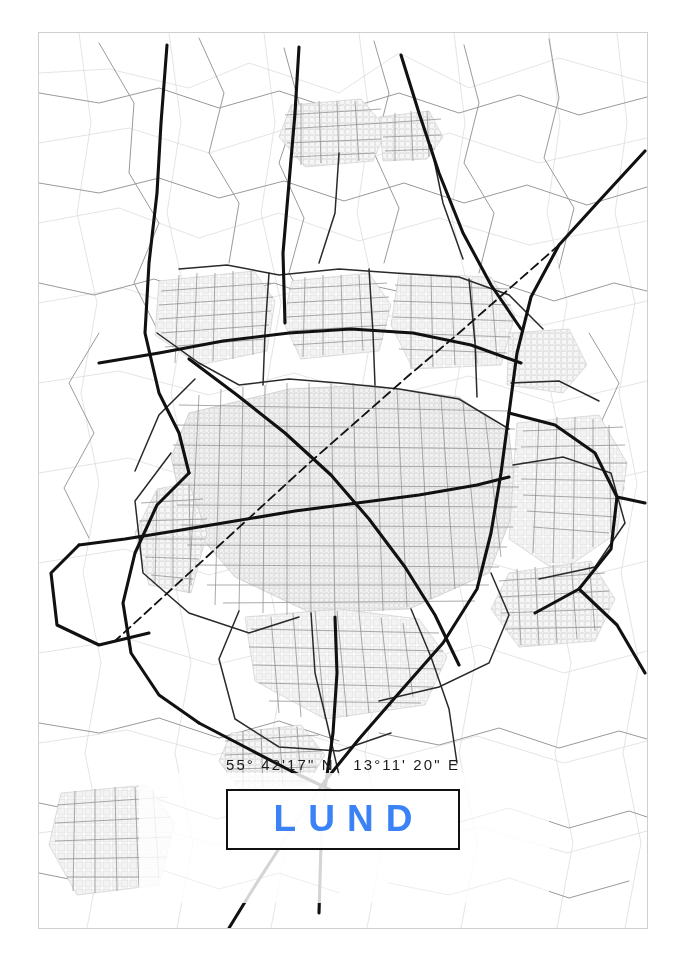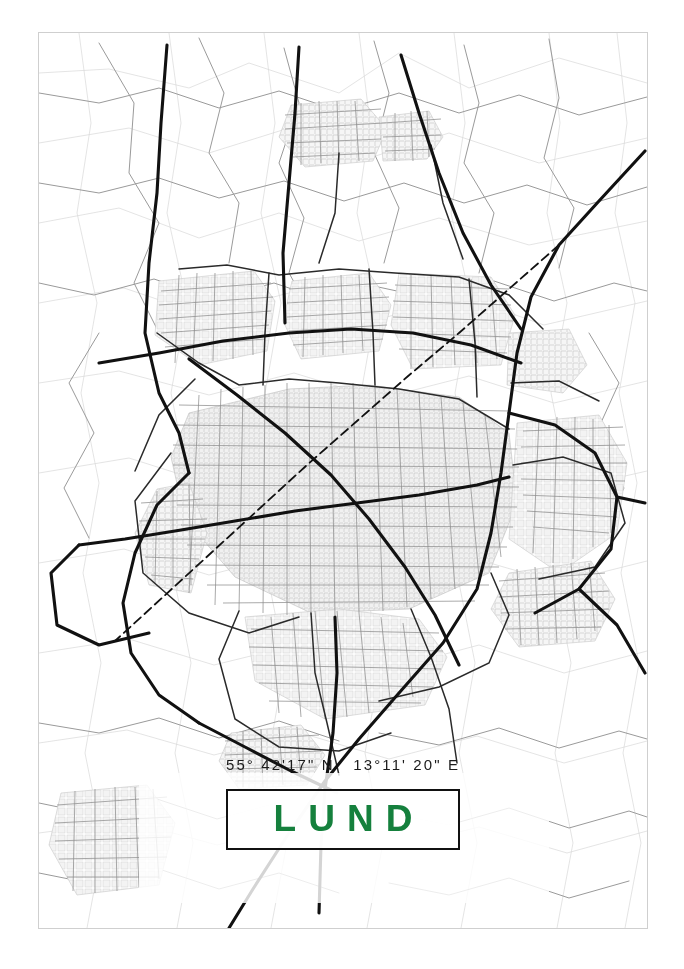--- a/index.html
+++ b/index.html
@@ -63,21 +63,21 @@
     border: 2px solid #111111;
     padding: 9px 34px 11px 34px;
     background: rgba(255,255,255,0.92);
   }
 
   #city-name {
     font-family: "Liberation Sans", sans-serif;
     font-size: 37px;
     font-weight: bold;
     letter-spacing: 12px;
-    color: #15803d;
+    color: #3b82f6;
     line-height: 1;
     text-indent: 12px;
   }
 </style>
 </head>
 <body>
 
 <div id="poster">
 
   <div id="map-frame">

